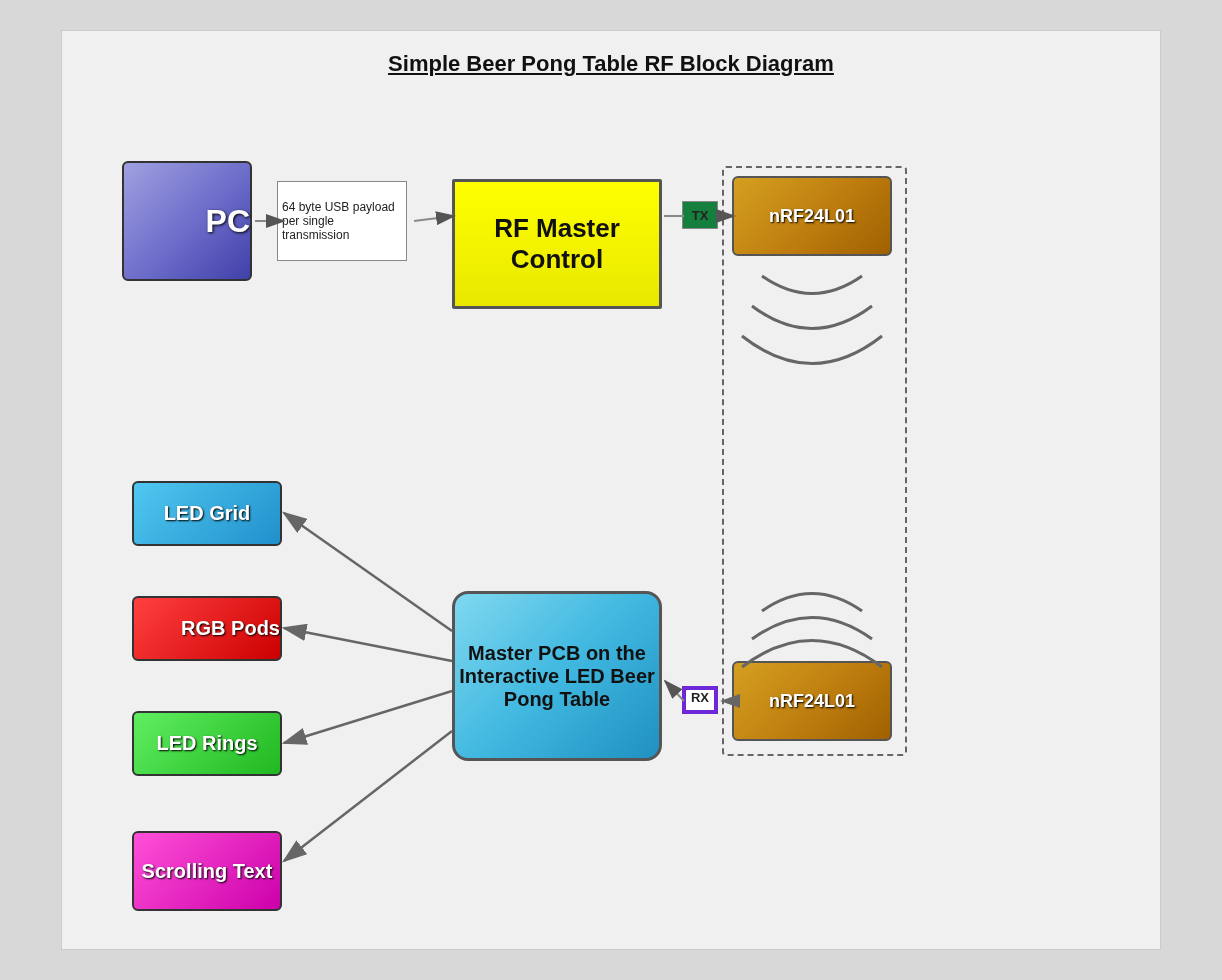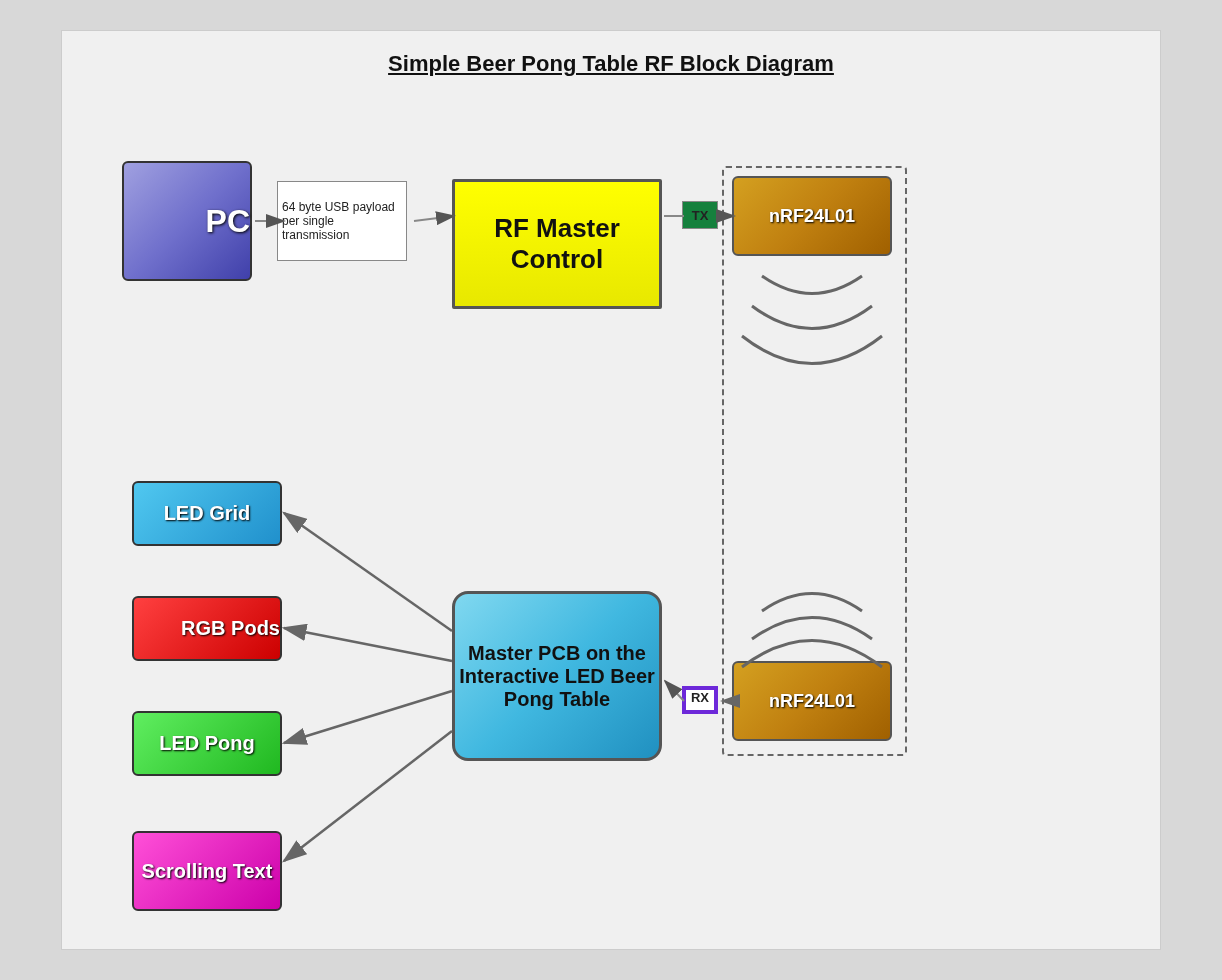--- a/index.html
+++ b/index.html
@@ -320,21 +320,21 @@
 
   <div class="led-grid">
     <span>LED Grid</span>
   </div>
 
   <div class="rgb-pods">
     <span>RGB Pods</span>
   </div>
 
   <div class="led-rings">
-    <span>LED Pong</span>
+    <span>LED Rings</span>
   </div>
 
   <div class="scrolling-text">
     <span>Scrolling Text</span>
   </div>
 
   <svg class="connections-svg">
     <defs>
       <marker id="arrowhead" markerWidth="10" markerHeight="7" refX="9" refY="3.5" orient="auto">
         <polygon points="0 0, 10 3.5, 0 7" fill="#555"></polygon>

